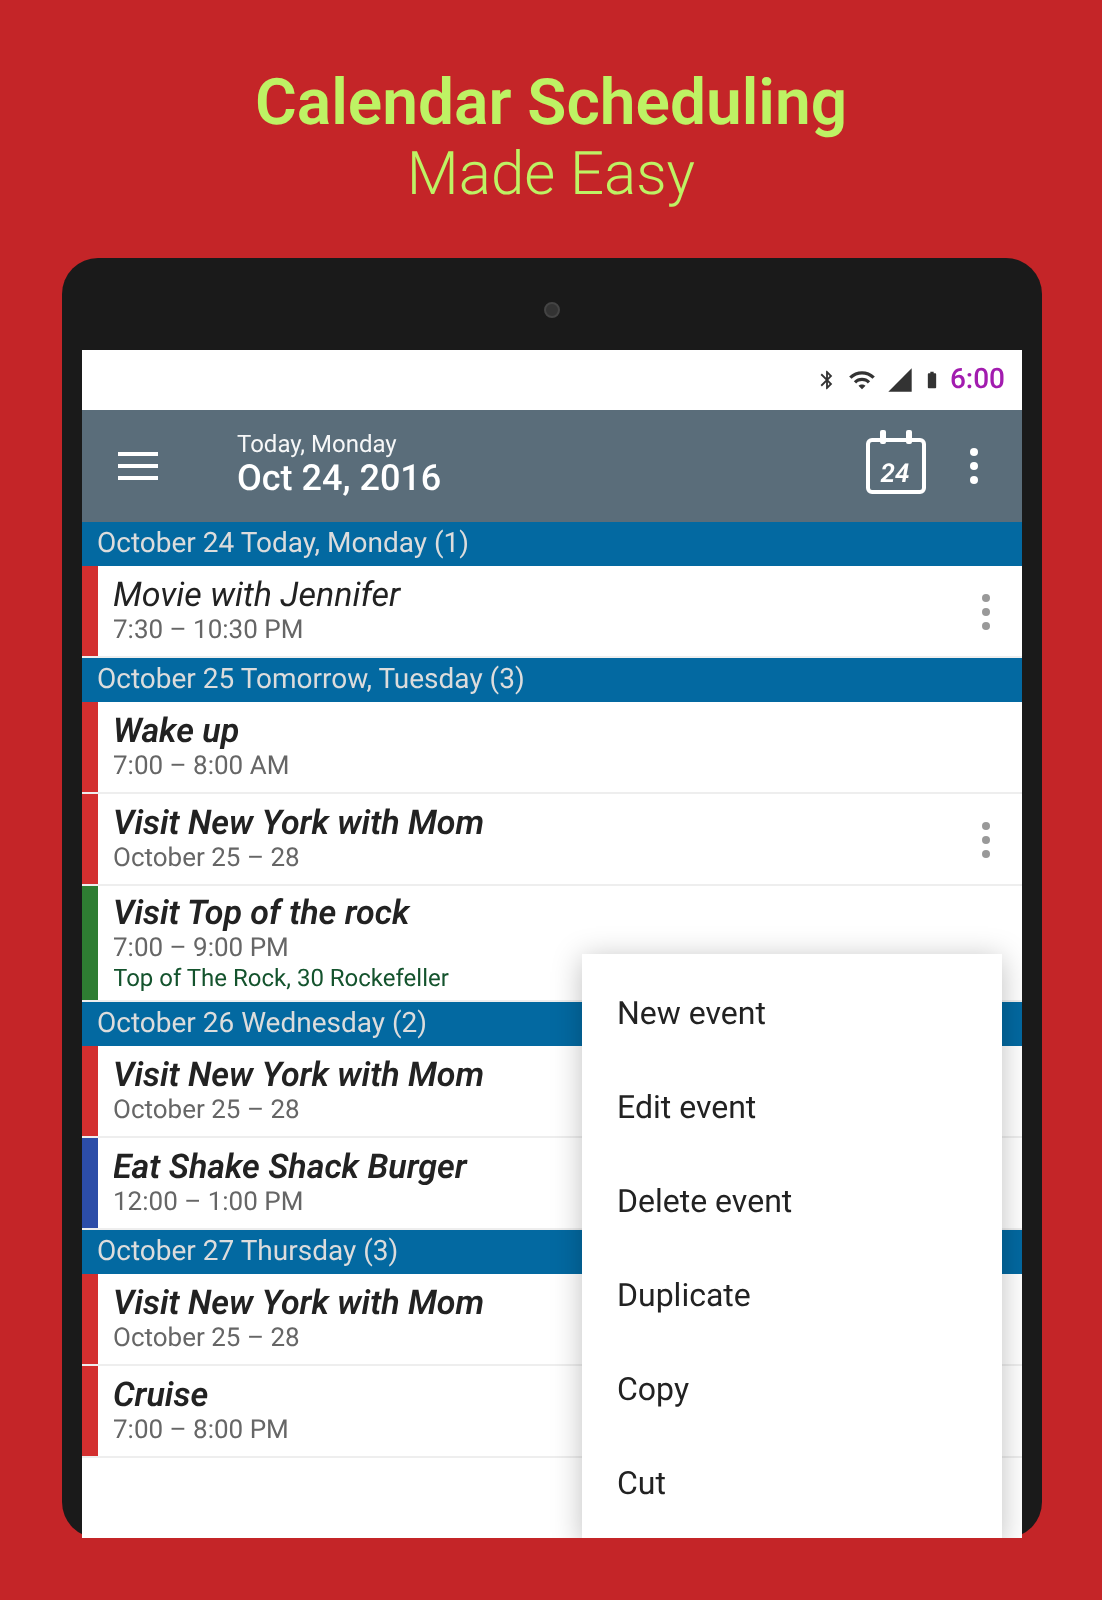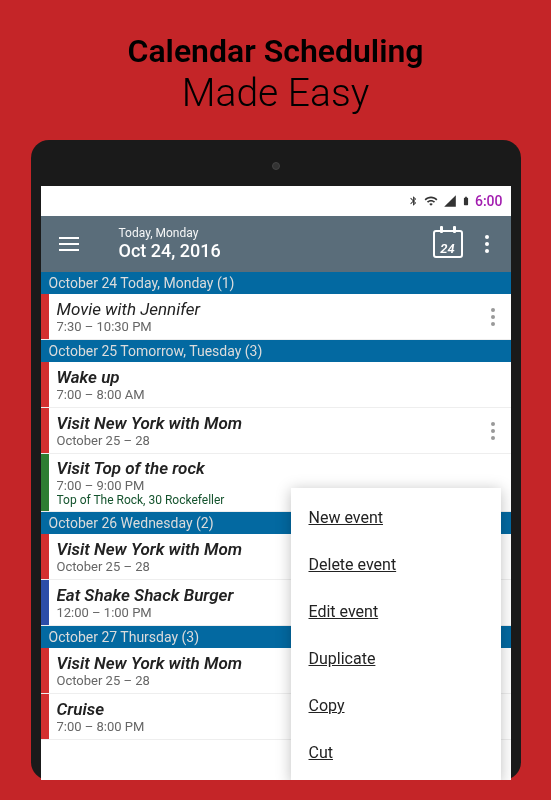--- a/index.html
+++ b/index.html
@@ -1,19 +1,19 @@
 <!DOCTYPE html>
 <html><head>
 <meta charset="utf-8">
 <style>
 * { margin: 0; padding: 0; box-sizing: border-box; font-family: -apple-system, BlinkMacSystemFont, "Segoe UI", Roboto, Helvetica, Arial, sans-serif; }
 body { width: 551px; height: 800px; background: #c42528; overflow: hidden; }
-.promo-title { text-align: center; color: #000000; padding: 32px 20px 24px; }
+.promo-title { text-align: center; color: #bef264; padding: 32px 20px 24px; }
 .promo-title .line1 { font-size: 32px; font-weight: 600; }
-.promo-title .line2 { font-size: 39px; font-weight: 300; }
+.promo-title .line2 { font-size: 30px; font-weight: 300; }
 .tablet-frame { margin: 0 auto; width: 490px; height: 640px; background: #1a1a1a; border-radius: 18px; padding: 46px 10px 0; position: relative; }
 .tablet-camera { position: absolute; top: 22px; left: 50%; transform: translateX(-50%); width: 8px; height: 8px; background: #333; border-radius: 50%; border: 1px solid #444; }
 .screen { width: 100%; height: 100%; background: #fff; position: relative; overflow: hidden; }
 .status-bar { height: 30px; background: #fff; display: flex; justify-content: flex-end; align-items: center; padding: 0 8px; gap: 4px; color: #a21caf; font-size: 14px; }
 .status-bar .status-time { font-weight: 500; }
 .app-header { height: 56px; background: #5a6d7a; display: flex; align-items: center; padding: 0 8px; color: #fff; }
 .hamburger { width: 40px; display: flex; flex-direction: column; align-items: center; gap: 4px; cursor: pointer; }
 .hamburger span { width: 20px; height: 2px; background: #fff; }
 .header-title { flex: 1; text-align: left; padding-left: 30px; line-height: 1.2; }
 .header-title .sub { font-size: 12px; opacity: 0.95; }
@@ -33,21 +33,21 @@
 .color-green { background: #2e7d32; }
 .color-blue { background: #2c4da8; }
 .event-content { flex: 1; padding: 4px 8px; display: flex; flex-direction: column; justify-content: center; overflow: hidden; }
 .event-title { font-size: 17px; font-weight: 400; color: #222; white-space: nowrap; overflow: hidden; text-overflow: ellipsis; font-style: italic; }
 .event-title.bold { font-weight: 600; }
 .event-time { font-size: 13px; color: #666; white-space: nowrap; overflow: hidden; text-overflow: ellipsis; }
 .event-location { font-size: 12px; color: #14532d; white-space: nowrap; overflow: hidden; text-overflow: ellipsis; }
 .event-action { width: 36px; display: flex; align-items: center; justify-content: center; }
 .first-event .event-title { font-weight: 400; }
 .context-menu { position: absolute; right: 10px; top: 302px; width: 210px; background: #fff; box-shadow: 0 2px 14px rgba(0,0,0,0.25); padding: 6px 0; }
-.context-menu .item { padding: 14px 18px; font-size: 16px; color: #222; cursor: pointer; text-decoration: underline; }
+.context-menu .item { padding: 14px 18px; font-size: 16px; color: #222; cursor: pointer; }
 .icon-svg { display: block; }
 </style>
 </head>
 <body>
 
 <div class="promo-title">
   <div class="line1">Calendar Scheduling</div>
   <div class="line2">Made Easy</div>
 </div>
 
@@ -175,21 +175,21 @@
     <div class="event-row">
       <div class="color-bar color-red"></div>
       <div class="event-content">
         <div class="event-title bold">Cruise</div>
         <div class="event-time">7:00 – 8:00 PM</div>
       </div>
     </div>
 
     <div class="context-menu">
       <div class="item">New event</div>
+      <div class="item">Edit event</div>
       <div class="item">Delete event</div>
-      <div class="item">Edit event</div>
       <div class="item">Duplicate</div>
       <div class="item">Copy</div>
       <div class="item">Cut</div>
     </div>
 
   </div>
 </div>
 
 </body></html>

